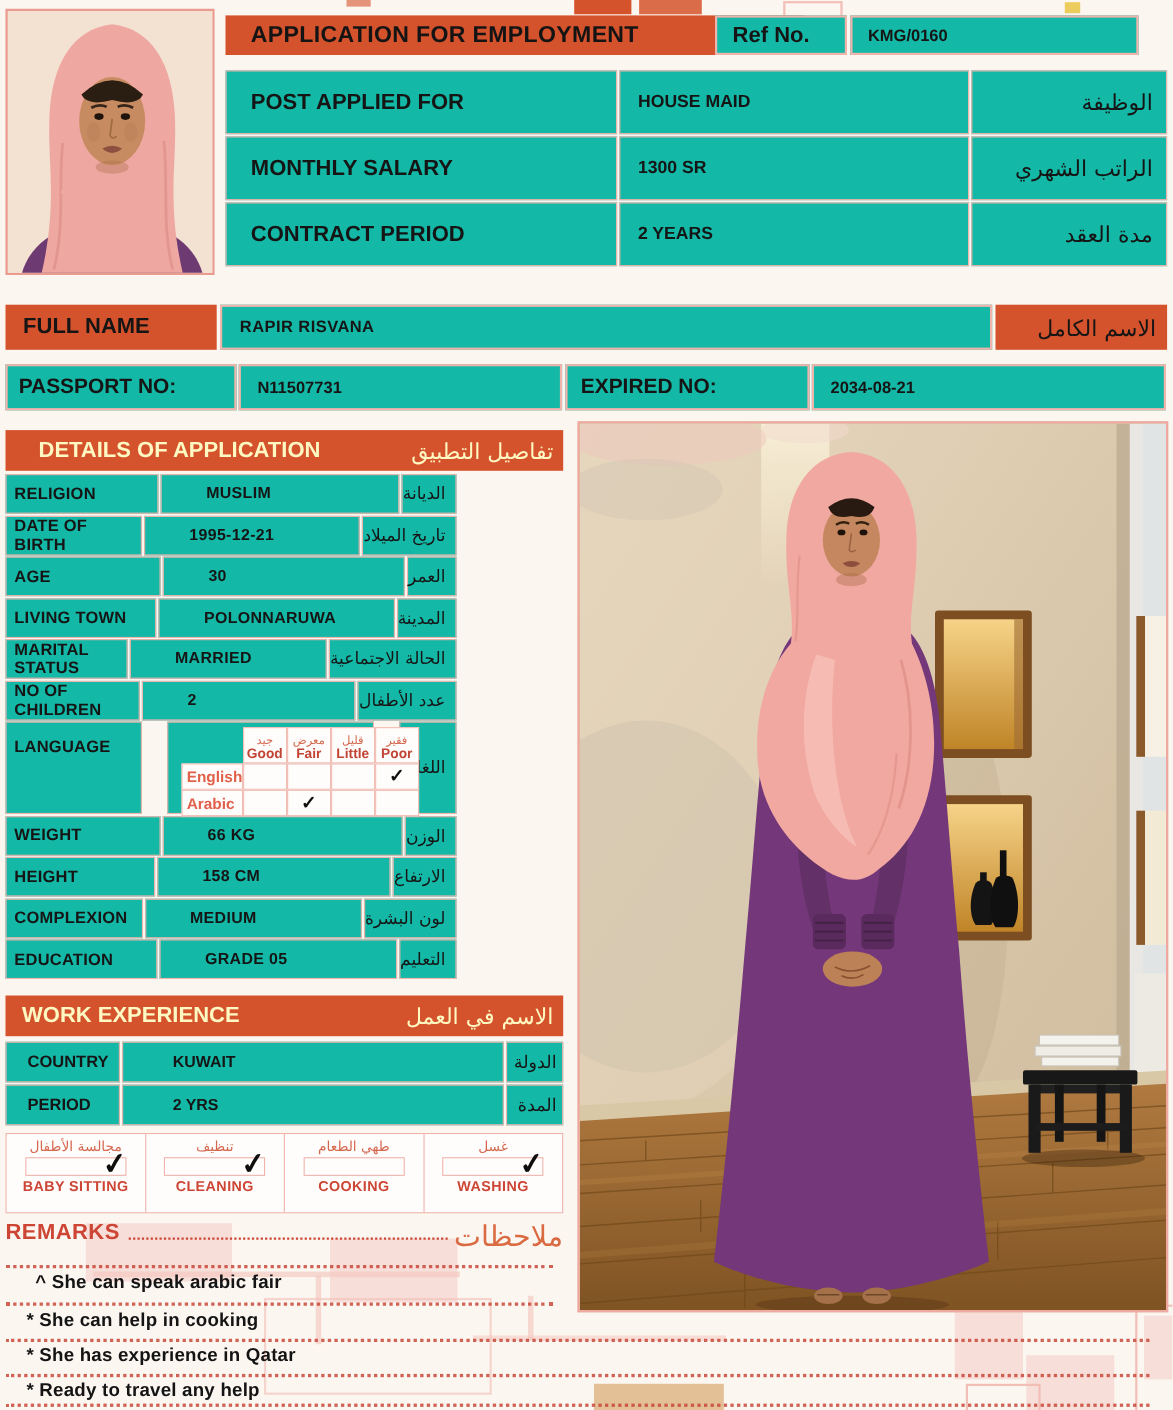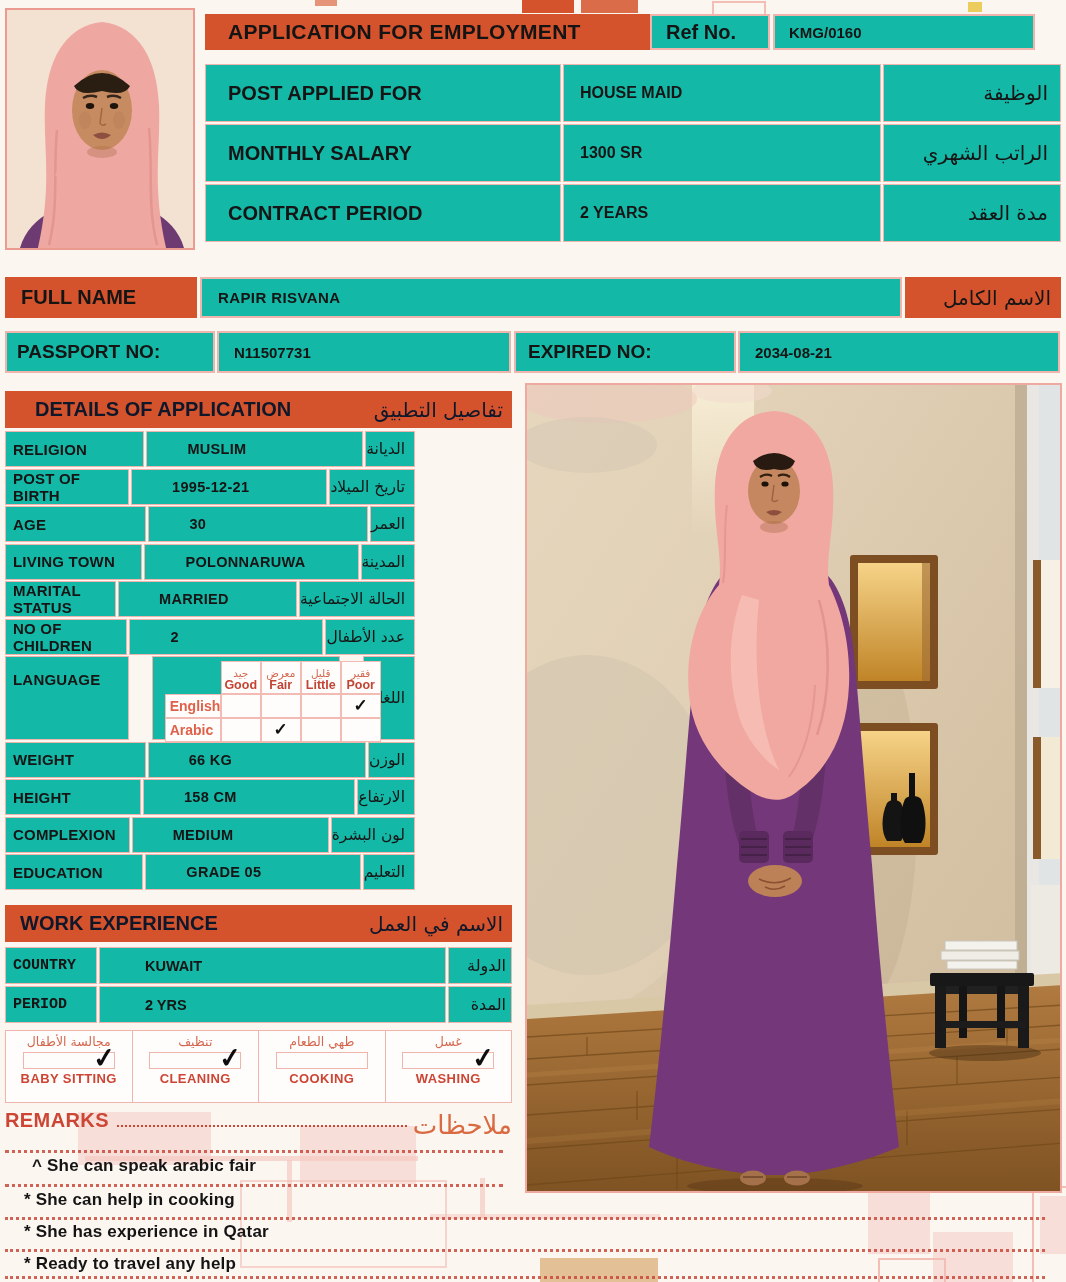--- a/index.html
+++ b/index.html
@@ -33,25 +33,25 @@
   .lt{position:absolute;left:12px;top:4px;width:218px;}
   .lt-r{display:flex;}
   .lt-name{width:56px;border:1.2px solid #f2bcb4;background:#fffdfc;font-size:14px;font-weight:bold;color:#e0614a;padding-left:4px;box-sizing:border-box;display:flex;align-items:center;}
   .lt-corner{border-color:transparent;background:transparent;}
   .lt-lvl{width:40px;height:33px;border:1.2px solid #f2bcb4;background:#fffdfc;box-sizing:border-box;display:flex;flex-direction:column;align-items:center;justify-content:flex-end;line-height:1;}
   .lt-lvl .la{font-size:10.5px;color:#d4684f;}
   .lt-lvl .le{font-size:12.5px;font-weight:bold;color:#c24434;padding-bottom:2px;}
   .lt-cell{width:40px;height:24px;border:1.2px solid #f2bcb4;background:#fffdfc;box-sizing:border-box;text-align:center;font-weight:bold;font-size:17px;line-height:21px;color:#101010;}
   .lt-namecell{height:24px;}
   
-  .sec-head{display:flex;align-items:center;justify-content:space-between;font-weight:bold;font-size:20px;color:#0f172a;}
+  .sec-head{display:flex;align-items:center;justify-content:space-between;font-weight:bold;font-size:20px;color:#fef9c3;}
   
   .wrow{display:flex;gap:2px;margin-bottom:2px;}
   .wcell{height:37px;}
-  .wlabel{width:92px;padding-left:7px;font-size:15px;font-weight:bold;font-family:Liberation Mono, monospace;}
+  .wlabel{width:104px;padding-left:19px;font-size:15px;font-weight:bold;}
   .wvalue{width:347px;padding-left:45px;font-size:14.5px;font-weight:bold;}
   .warabic{flex:1;justify-content:flex-end;padding-right:5px;font-size:16px;}
   
   .skills{display:flex;background:#fffdfc;border:1.6px solid #efb4ac;}
   .skill{position:relative;flex:1;border-left:1.6px solid #efb4ac;text-align:center;padding-top:3px;box-sizing:border-box;}
   .skill:first-child{border-left:none;}
   .sk-ar{font-size:12.5px;color:#d4684f;line-height:1.25;}
   .sk-box{width:72%;height:15px;border:1.6px solid #efb4ac;margin:2px auto 2px auto;}
   .sk-en{font-size:13px;font-weight:bold;color:#cd4534;letter-spacing:.4px;}
   .sk-check{position:absolute;right:13%;top:11px;font-size:27px;font-weight:bold;color:#0e0e0e;transform:rotate(-6deg);}
@@ -148,21 +148,21 @@
     <span class="ar" style="font-size:20px;font-weight:normal;">تفاصيل التطبيق</span>
   </div>
 
   <div class="abs" style="left:5px;top:431px;width:410px;z-index:1;">
     <div class="drow">
       <div class="cellb dcell dlabel">RELIGION</div>
       <div class="cellb dcell dvalue">MUSLIM</div>
       <div class="cellb dcell darabic ar">الديانة</div>
     </div>
     <div class="drow">
-      <div class="cellb dcell dlabel">POST OF BIRTH</div>
+      <div class="cellb dcell dlabel">DATE OF BIRTH</div>
       <div class="cellb dcell dvalue">1995-12-21</div>
       <div class="cellb dcell darabic ar">تاريخ الميلاد</div>
     </div>
     <div class="drow">
       <div class="cellb dcell dlabel">AGE</div>
       <div class="cellb dcell dvalue">30</div>
       <div class="cellb dcell darabic ar">العمر</div>
     </div>
     <div class="drow">
       <div class="cellb dcell dlabel">LIVING TOWN</div>

